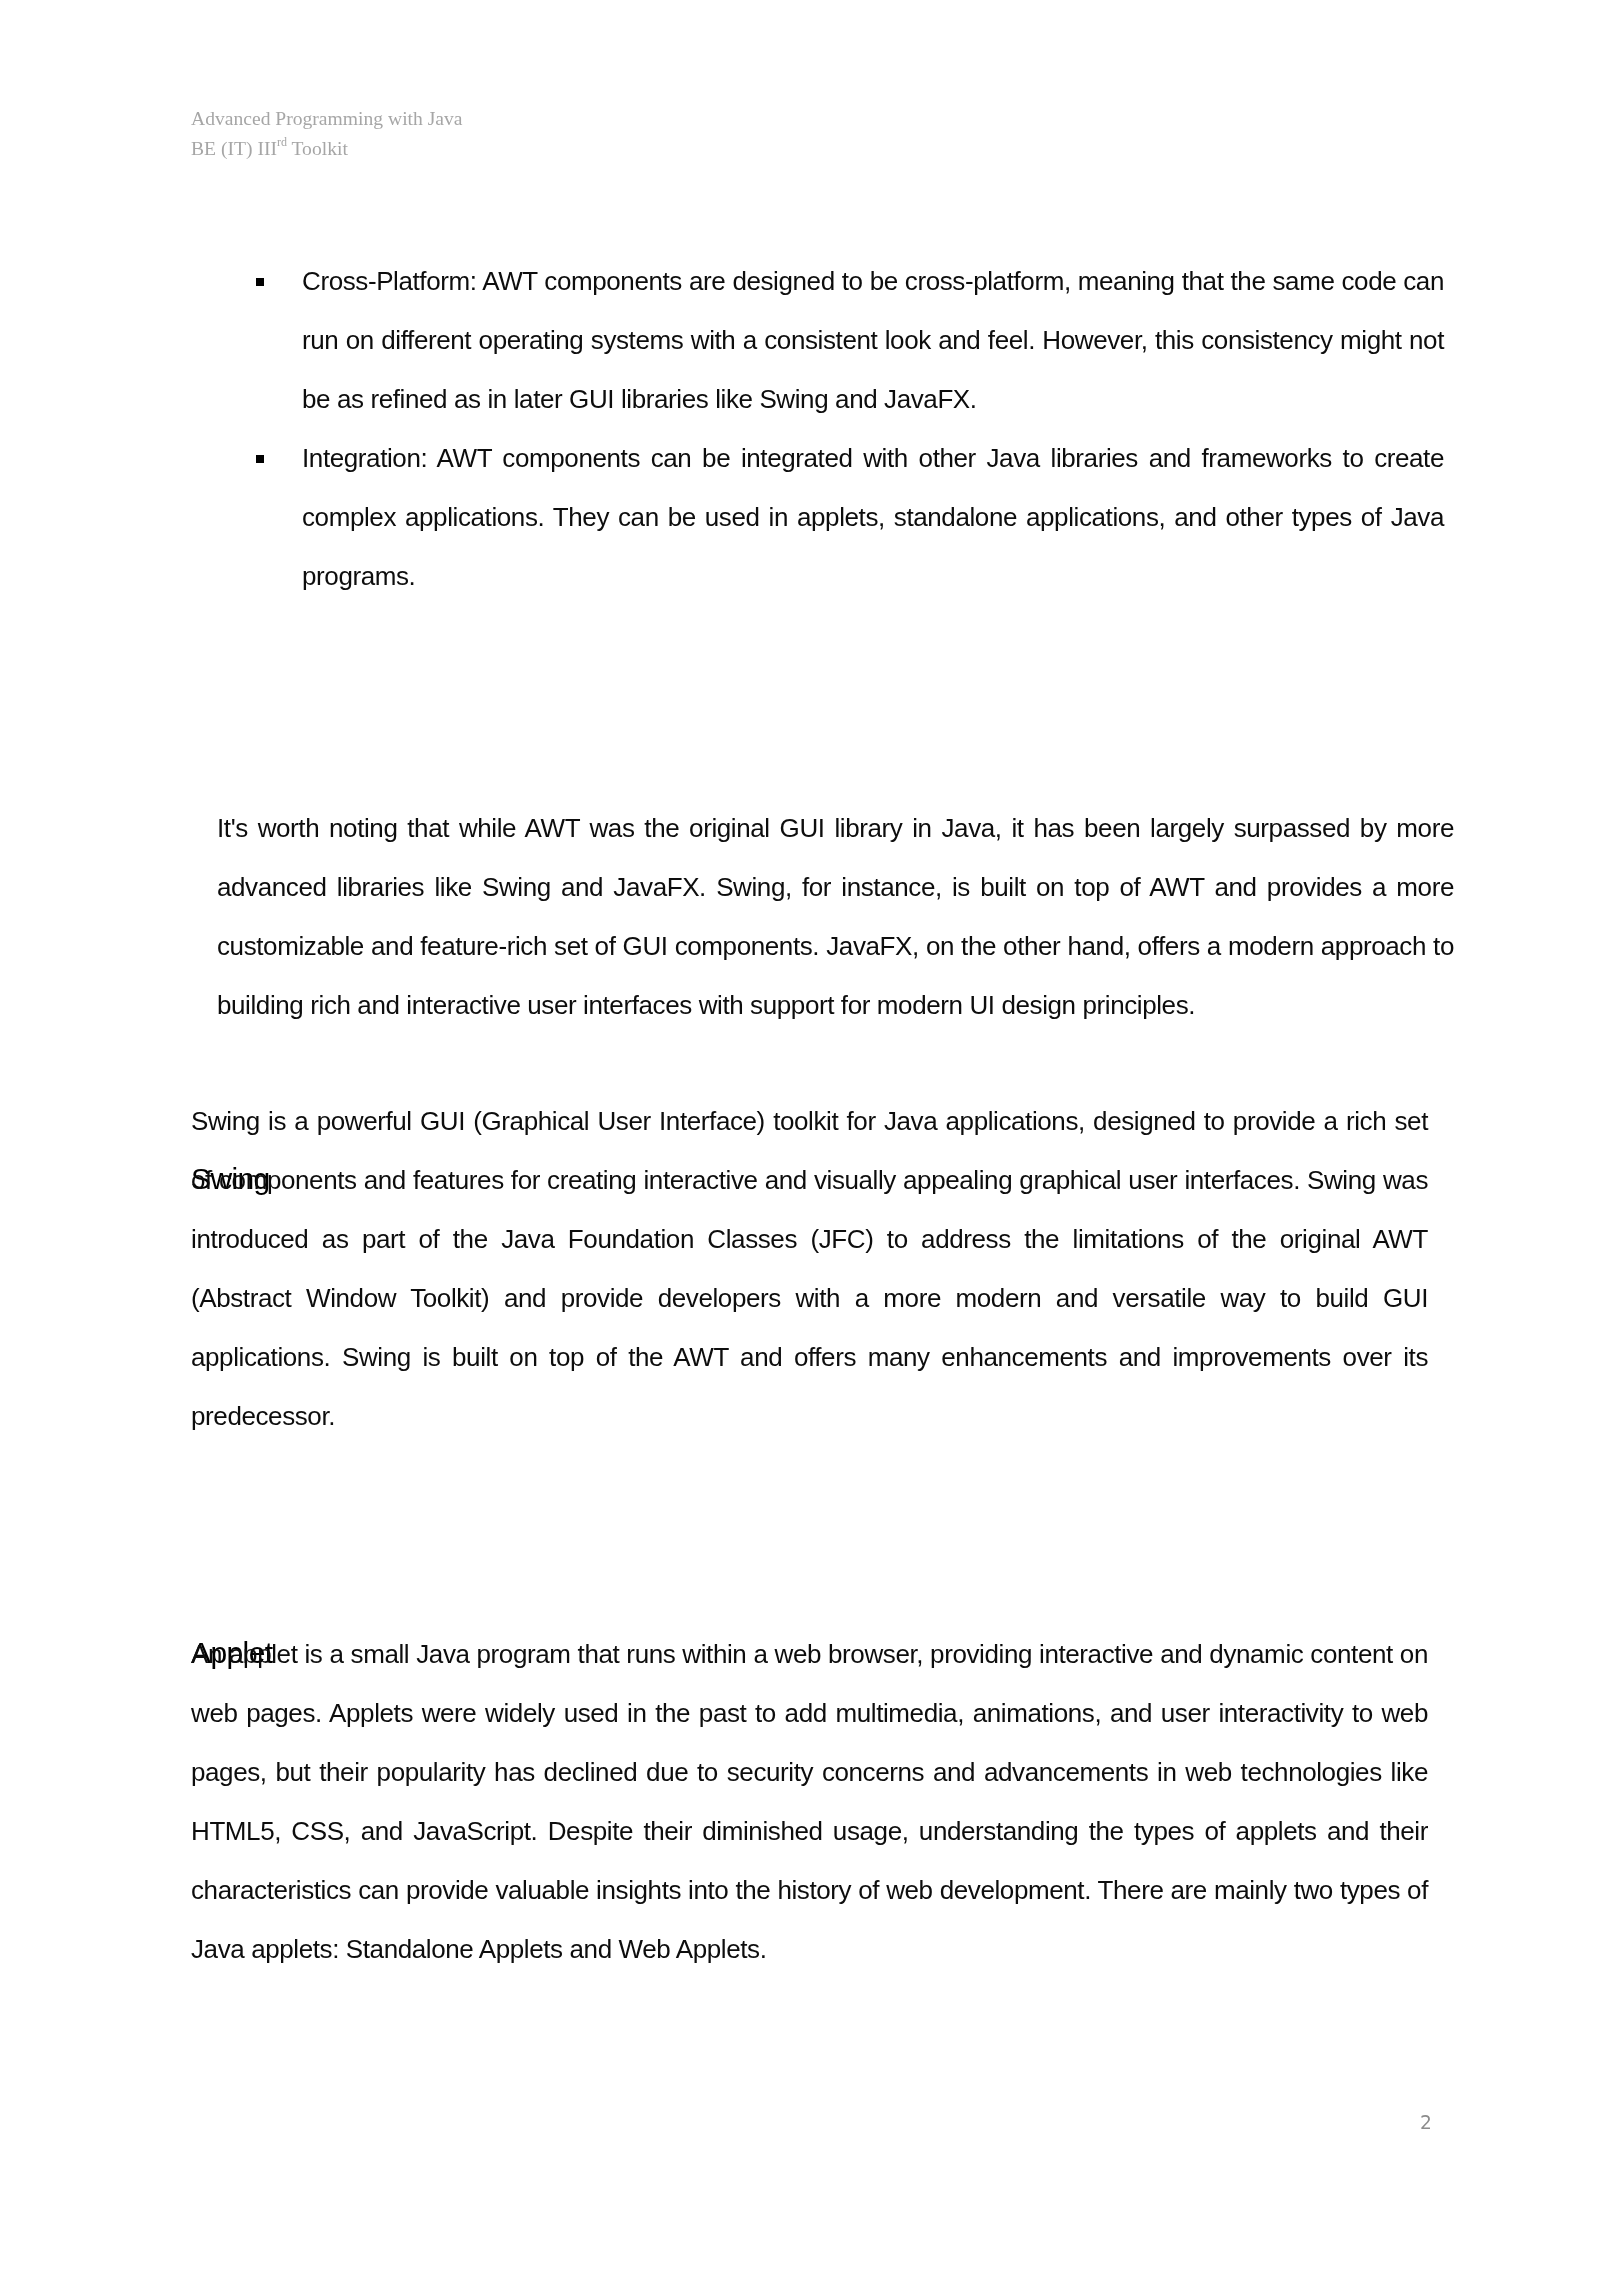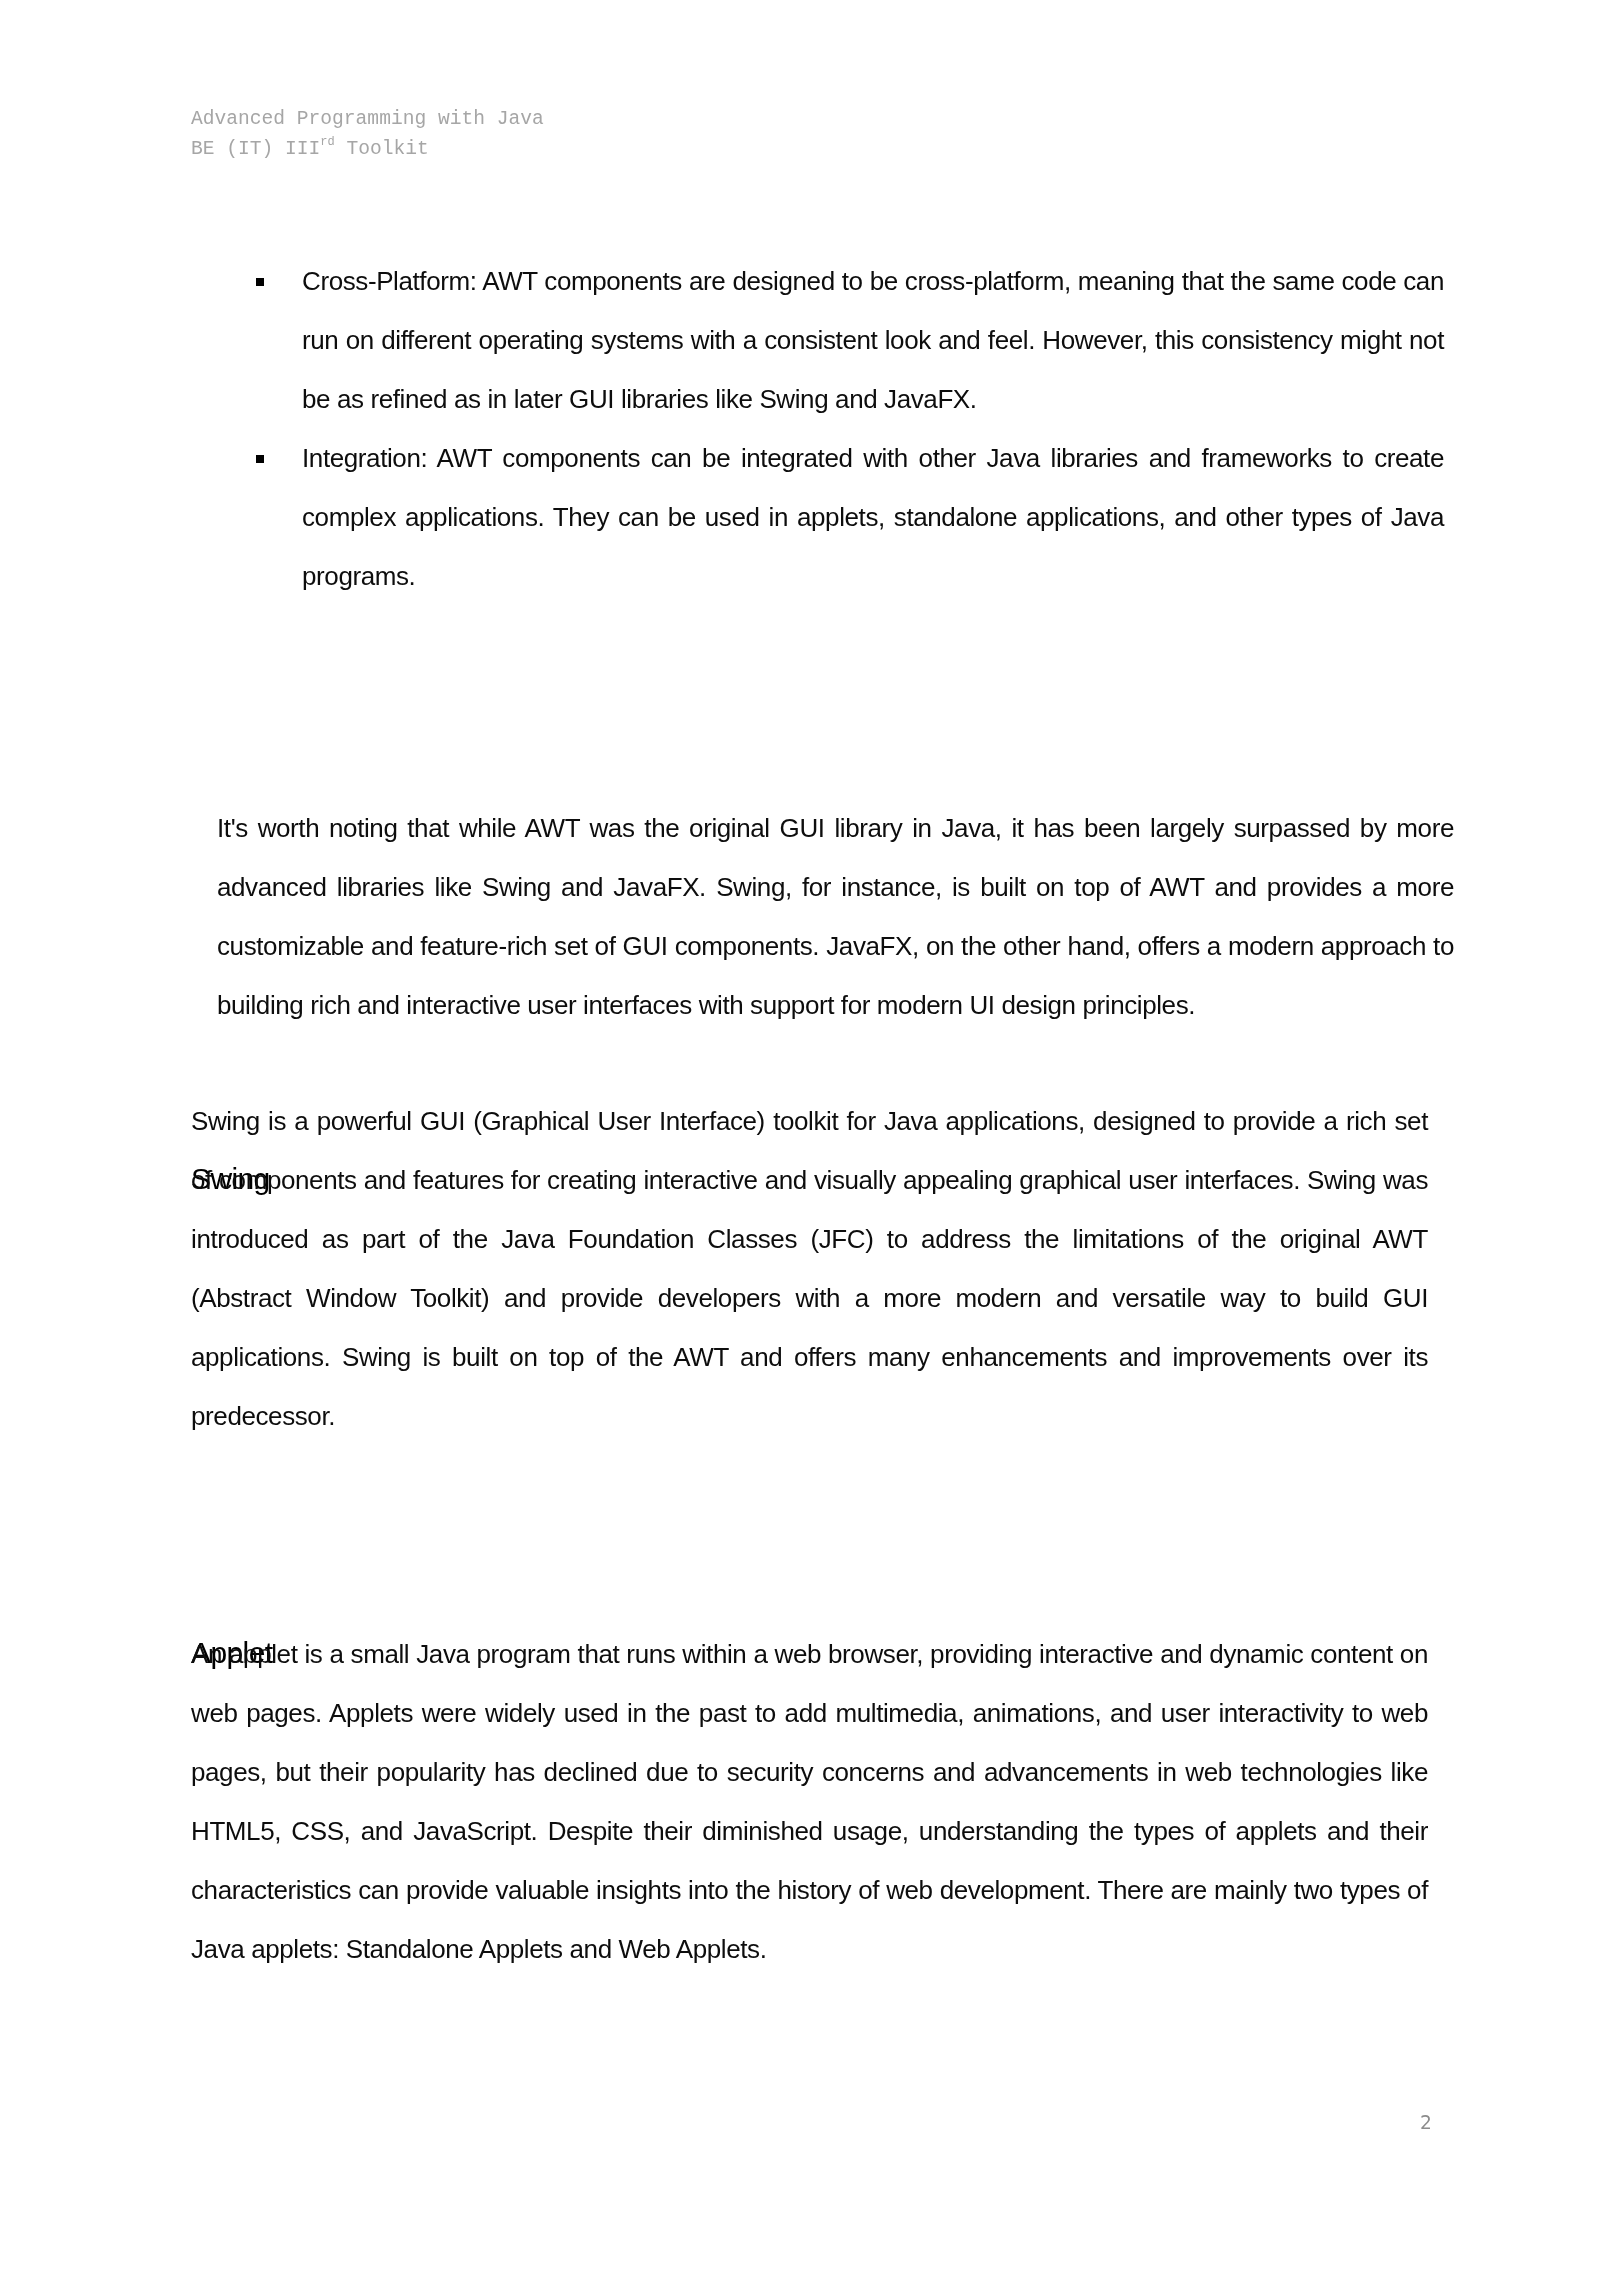--- a/index.html
+++ b/index.html
@@ -12,21 +12,21 @@
       height: 2293px;
       position: relative;
       overflow: hidden;
       font-family: "Liberation Sans", sans-serif;
       color: #0d0d0d;
     }
     .page-header {
       position: absolute;
       left: 191px;
       top: 104px;
-      font-family: Liberation Mono, monospace;
+      font-family: Liberation Serif, serif;
       font-size: 19.6px;
       line-height: 30px;
       color: #a6a6a6;
     }
     .page-header sup {
       font-size: 12px;
       vertical-align: 8.8px;
       line-height: 0;
     }
     .body-text {

